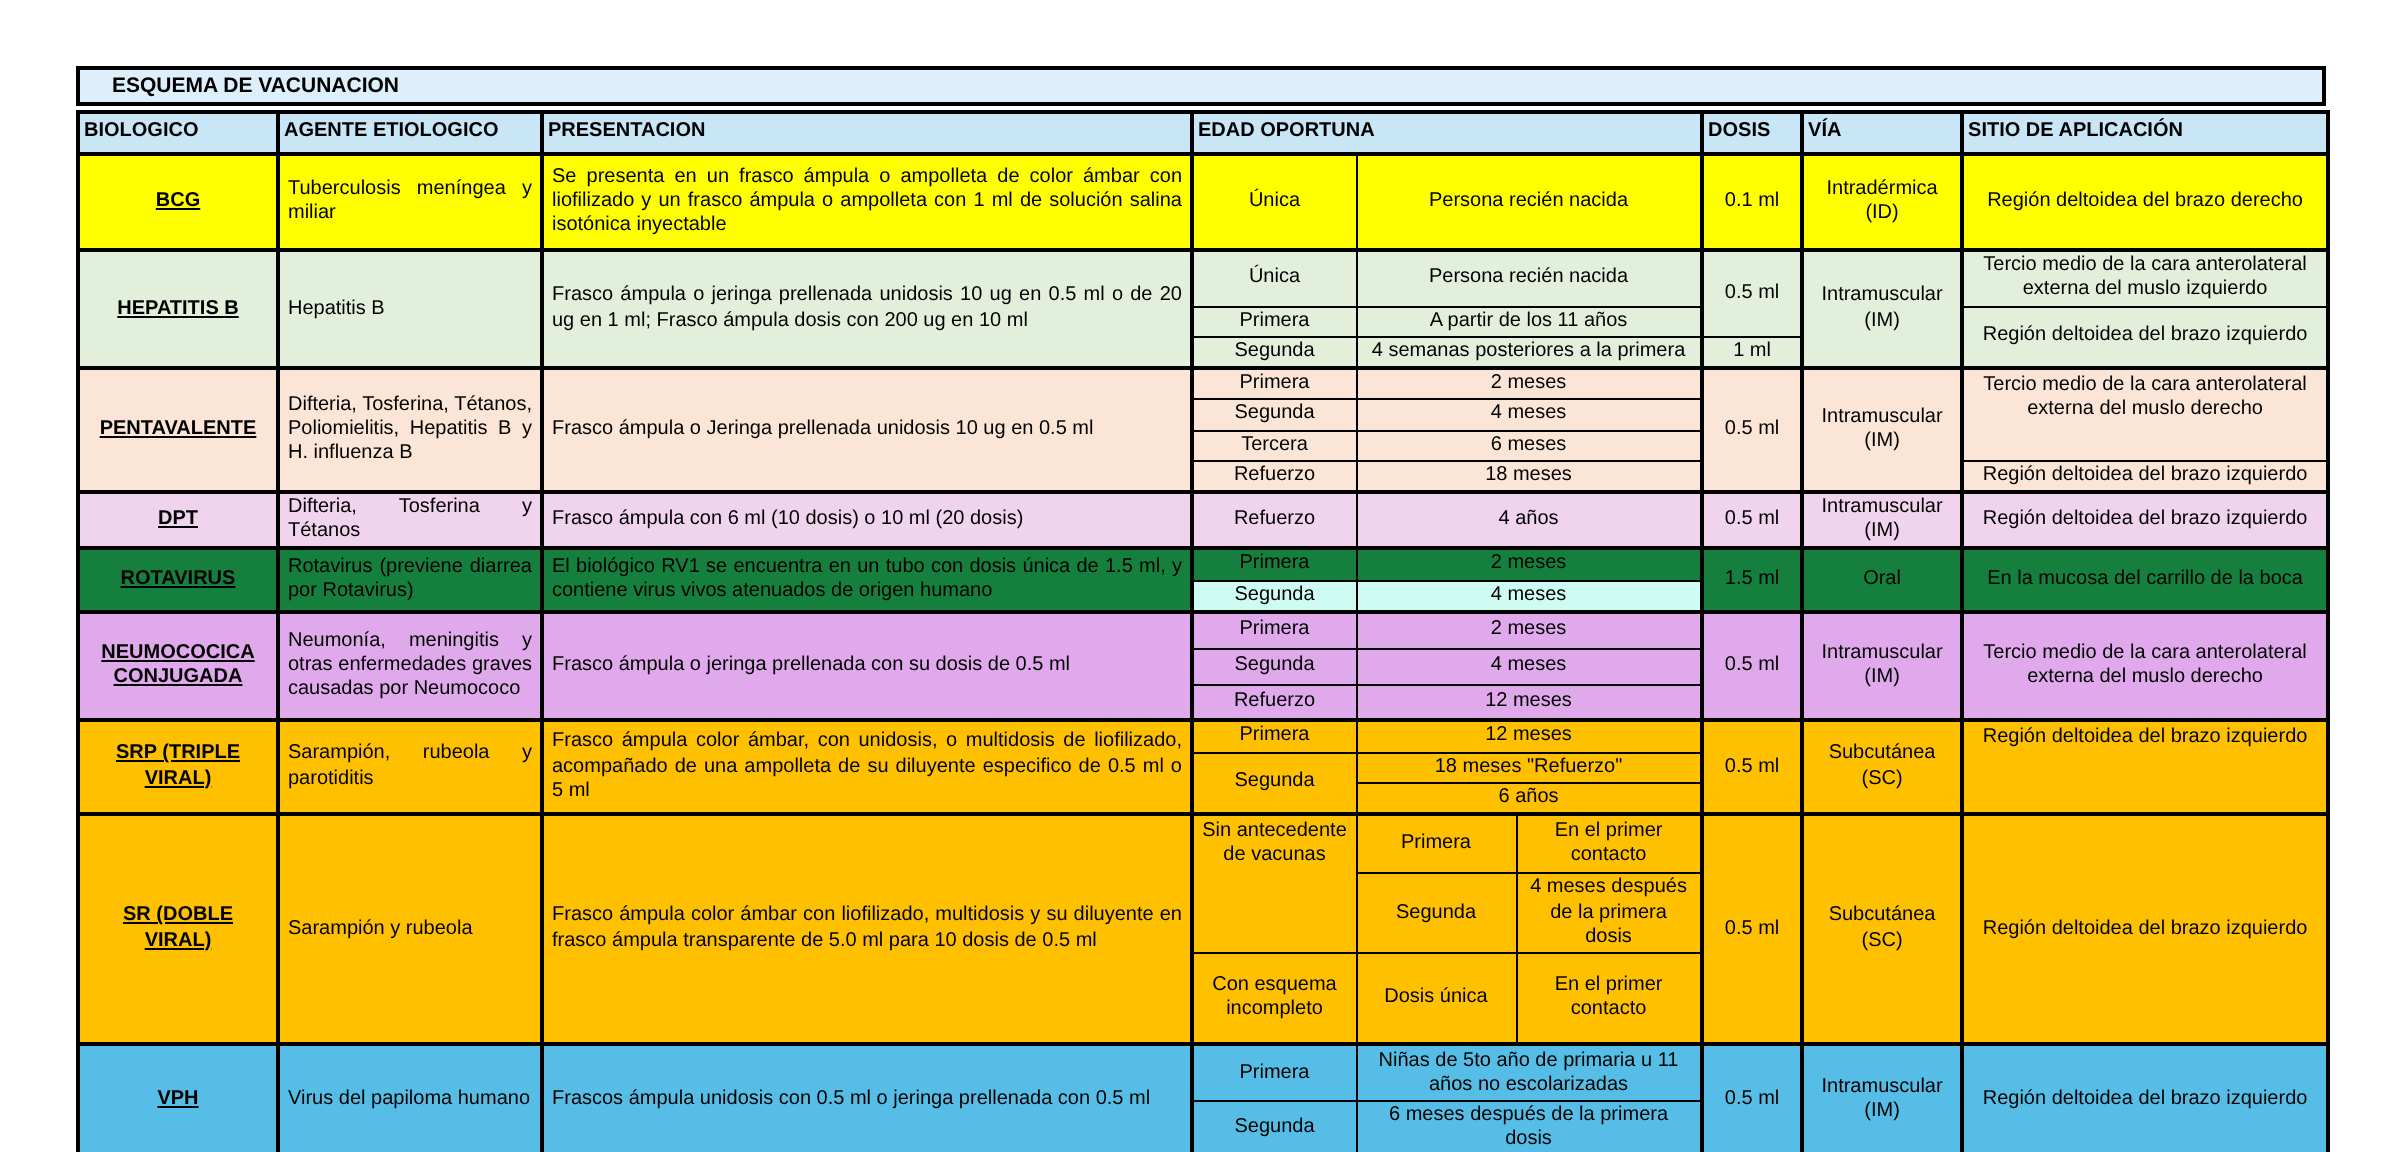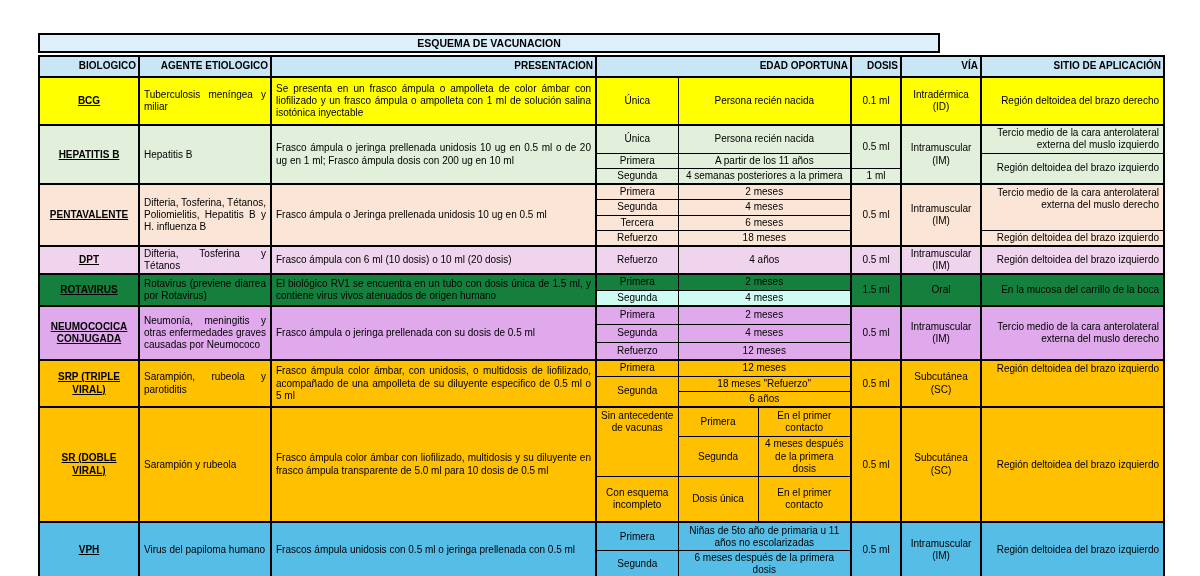--- a/index.html
+++ b/index.html
@@ -3,42 +3,42 @@
 <meta charset="utf-8">
 <style>
   html,body { margin:0; padding:0; }
   body {
     width:1200px; height:576px; background:#ffffff;
     font-family:"Liberation Sans", sans-serif; color:#000;
     position:relative;
   }
   .sheet { position:absolute; left:38px; top:33px; }
   .titlebox {
-    width:902px; box-sizing:border-box;
+    width:1125px; box-sizing:border-box;
     border:2px solid #000;
-    text-align:center; font-weight:bold; font-size:10.5px;
+    text-align:left; font-weight:bold; font-size:10.5px;
     padding:2px 16px; margin-bottom:2px;
   }
   table.vac {
     border-collapse:collapse; table-layout:fixed;
     width:1125px; border:2px solid #000;
   }
   td,th {
     border:1px solid #000;
     padding:1px 4px;
     font-size:10px; line-height:1.22;
     vertical-align:middle;
     overflow:hidden;
     word-wrap:break-word;
   }
-  th { font-weight:bold; text-align:right; font-size:10px; padding:2px 2px;margin-top:44px; }
+  th { font-weight:bold; text-align:left; font-size:10px; padding:2px 2px;margin-top:44px; }
   tr.gtop > td { border-top:2px solid #000; }
   .bl2 { border-left:2px solid #000; }
   .c { text-align:center; }
-  .l { text-align:right; }
+  .l { text-align:center; }
   .j { text-align:justify; }
   .b { font-weight:bold;text-decoration:underline; }
   .vtop { vertical-align:top; padding-top:2px; }
 </style>
 </head>
 <body>
 
 <div class="sheet">
 
   <div class="titlebox" style="background-color: rgb(220, 239, 250);">ESQUEMA DE VACUNACION</div>

